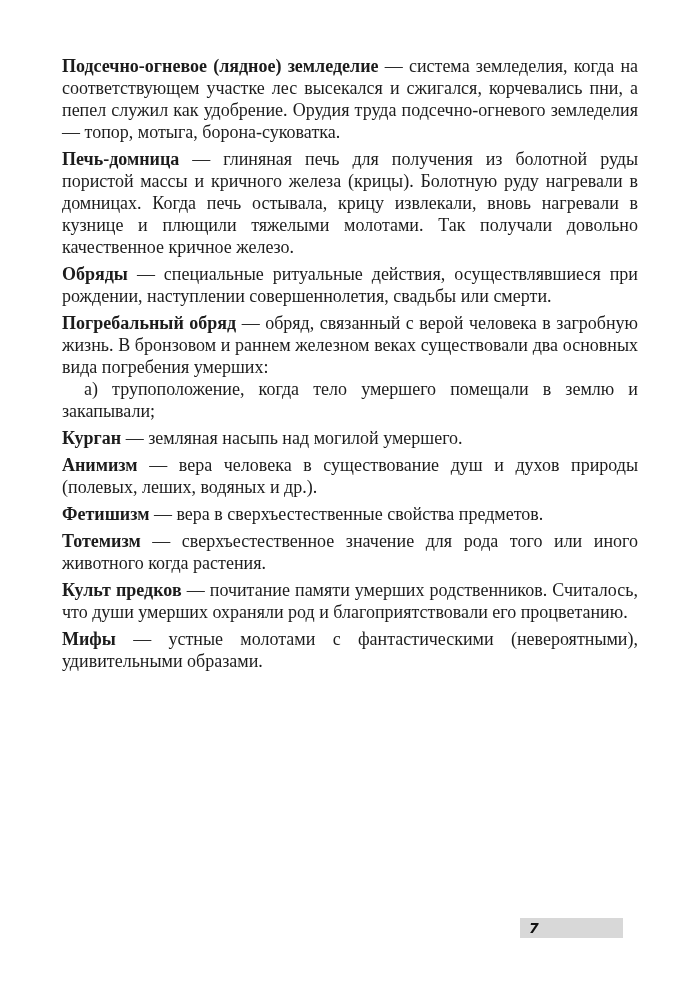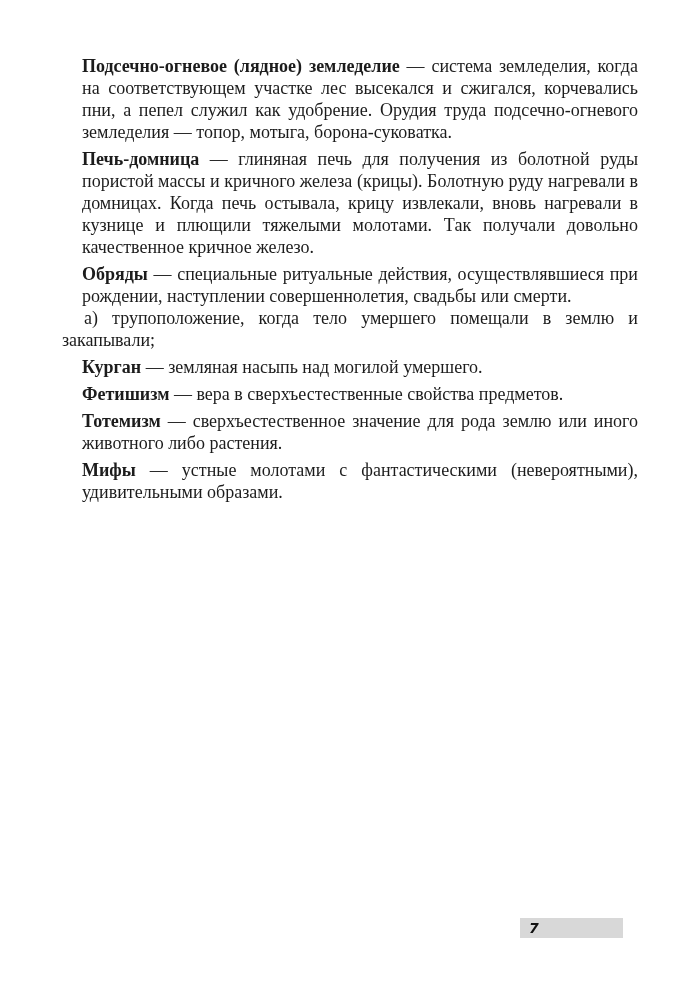--- a/index.html
+++ b/index.html
@@ -22,21 +22,20 @@
     width: 576px;
     font-size: 18px;
     line-height: 22px;
     text-align: justify;
   }
   .content p {
     margin: 0;
   }
   .content p.gap {
     margin-top: 5px;
-    margin-left: 20px;
   }
   .content p.indent {
     text-indent: 22px;
   }
   .content b {
     font-weight: bold;
   }
   .page-number-bar {
     position: absolute;
     left: 520px;
@@ -57,22 +56,25 @@
     padding-left: 9px;
   }
 </style>
 </head>
 <body>
 
 <div class="content" id="glossary">
     <p class="gap"><b>Подсечно-огневое (лядное) земледелие</b> <span>— система земледелия, когда на соответствующем участке лес высекался и сжигался, корчевались пни, а пепел служил как удобрение. Орудия труда подсечно-огневого земледелия — топор, мотыга, борона-суковатка.</span></p>
     <p class="gap"><b>Печь-домница</b> <span>— глиняная печь для получения из болотной руды пористой массы и кричного железа (крицы). Болотную руду нагревали в домницах. Когда печь остывала, крицу извлекали, вновь нагревали в кузнице и плющили тяжелыми молотами. Так получали довольно качественное кричное железо.</span></p>
     <p class="gap"><b>Обряды</b> <span>— специальные ритуальные действия, осуществлявшиеся при рождении, наступлении совершеннолетия, свадьбы или смерти.</span></p>
+    <p class="gap"><b>Погребальный обряд</b> <span>— обряд, связанный с верой человека в загробную жизнь. В бронзовом и раннем железном веках существовали два основных вида погребения умерших:</span></p>
     <p class="indent"><span>а) трупоположение, когда тело умершего помещали в землю и закапывали;</span></p>
     <p class="gap"><b>Курган</b> <span>— земляная насыпь над могилой умершего.</span></p>
+    <p class="gap"><b>Анимизм</b> <span>— вера человека в существование душ и духов природы (полевых, леших, водяных и др.).</span></p>
     <p class="gap"><b>Фетишизм</b> <span>— вера в сверхъестественные свойства предметов.</span></p>
-    <p class="gap"><b>Тотемизм</b> <span>— сверхъестественное значение для рода землю или иного животного либо растения.</span></p>
+    <p class="gap"><b>Тотемизм</b> <span>— сверхъестественное значение для рода того или иного животного когда растения.</span></p>
+    <p class="gap"><b>Культ предков</b> <span>— почитание памяти умерших родственников. Считалось, что души умерших охраняли род и благоприятствовали его процветанию.</span></p>
     <p class="gap"><b>Мифы</b> <span>— устные молотами с фантастическими (невероятными), удивительными образами.</span></p>
   </div>
 
 <div class="page-number-bar">
   <span class="page-number">7</span>
 </div>
 
 </body></html>

